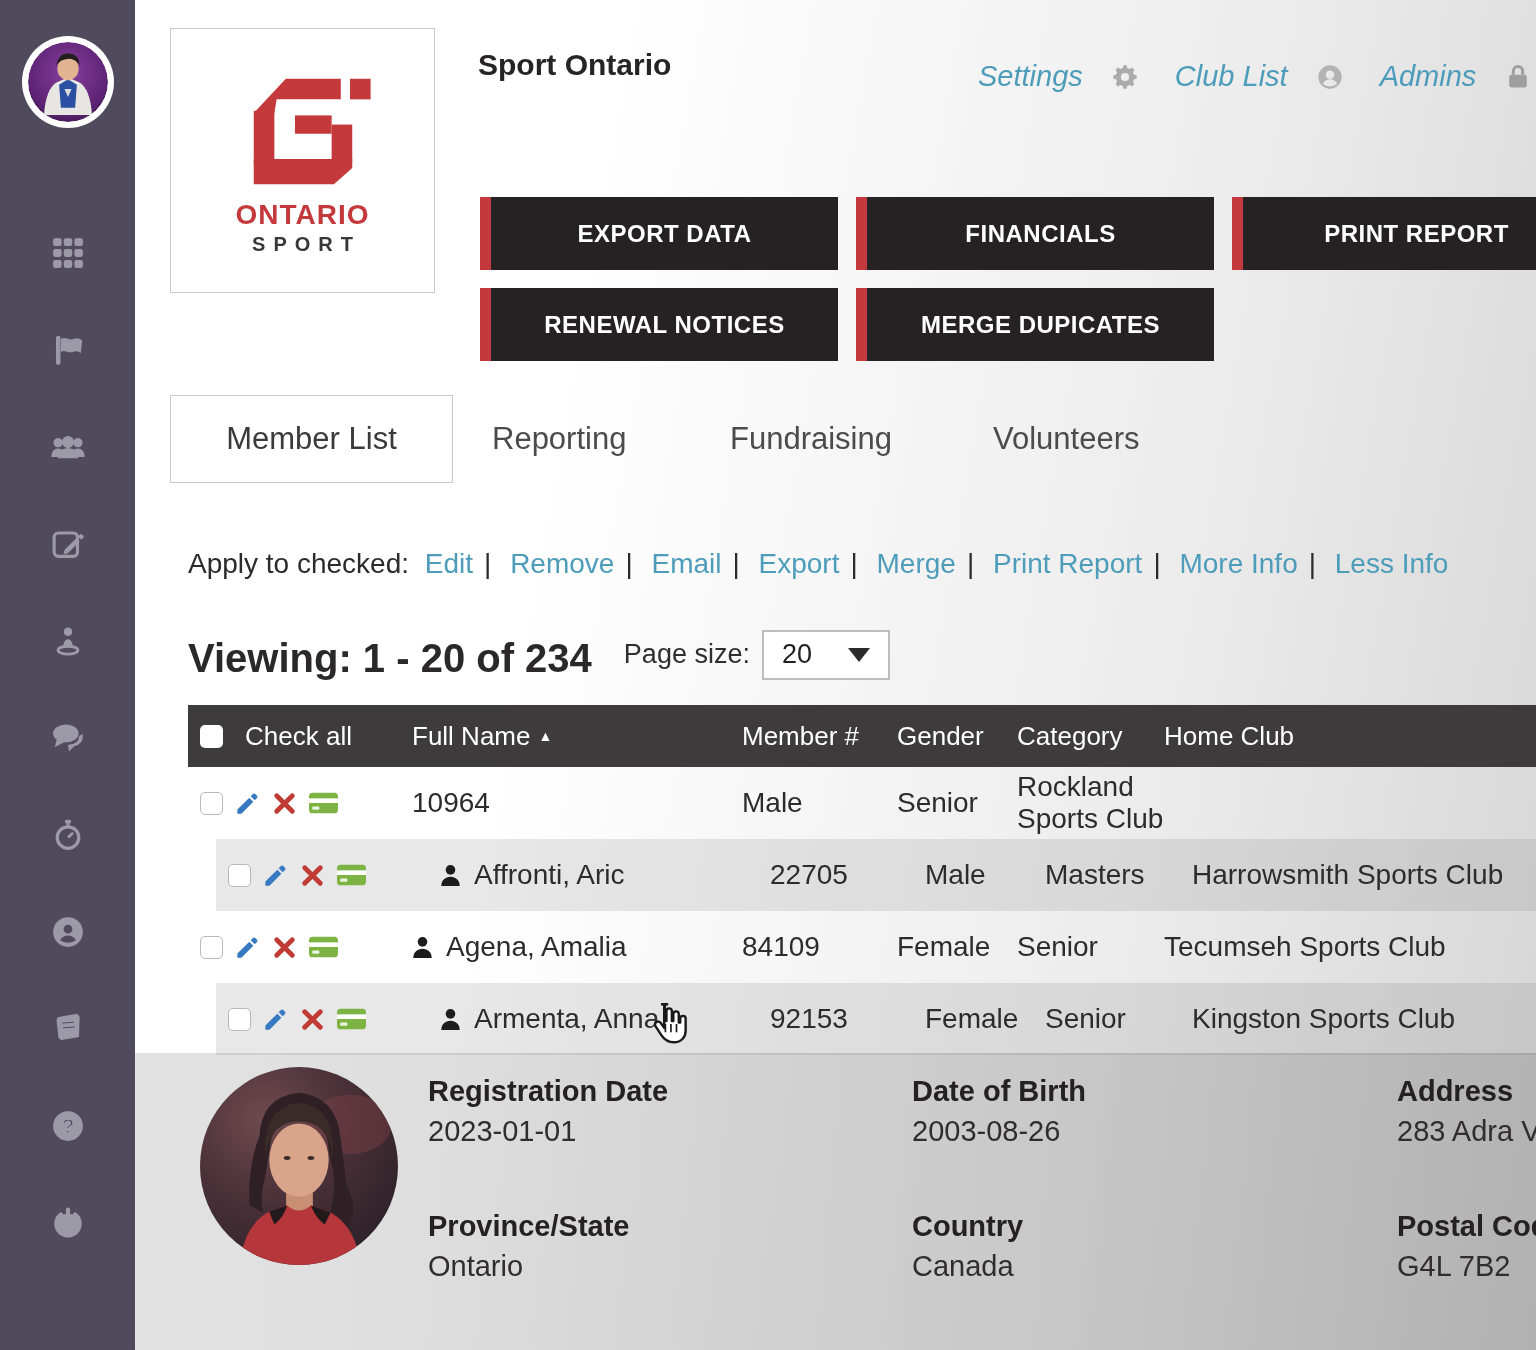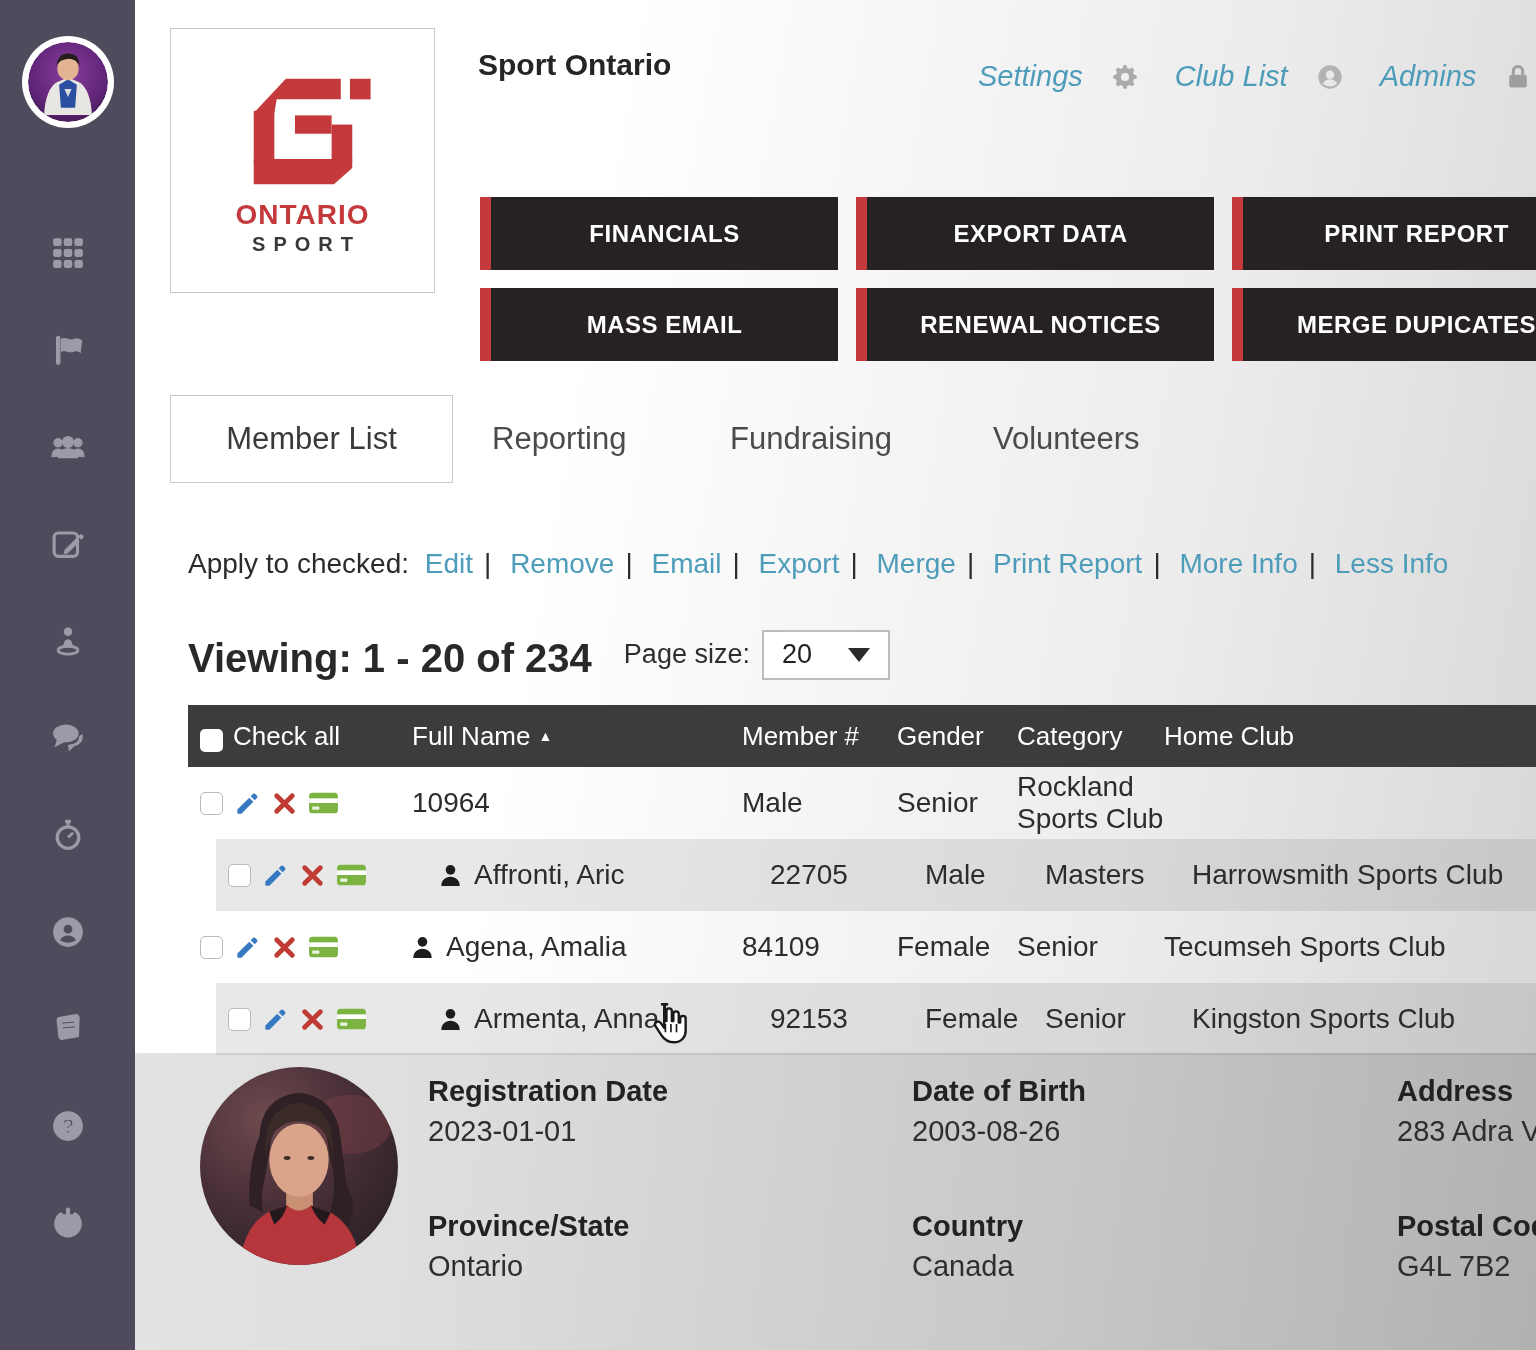--- a/index.html
+++ b/index.html
@@ -60,21 +60,21 @@
                       display:flex; align-items:center; justify-content:space-between; padding:0 18px;
                       font-size:27px; color:#222; cursor:pointer; }
   .caret-down { width:0; height:0; border-left:11px solid transparent; border-right:11px solid transparent;
                 border-top:14px solid #2b2b2b; }
 
   
   .member-table { position:absolute; left:53px; top:705px; width:1348px; }
   .t-header { height:62px; background:#3e3b3c; color:#fff; display:grid;
               grid-template-columns:212px 330px 155px 120px 147px 1fr;
               align-items:center; padding-left:12px; font-size:26px; }
-  .check-all { display:flex; align-items:flex-end; gap:10px; }
+  .check-all { display:flex; align-items:center; gap:22px; }
   .cb { width:23px; height:23px; background:#fff; border-radius:5px; border:1px solid #b9b9b9; cursor:pointer; }
   .cb.header-cb { border:none; }
   .fn-head { display:flex; align-items:center; gap:8px; }
   .sort-asc { font-size:14px; }
 
   .t-row { height:72px; display:grid; grid-template-columns:212px 330px 155px 120px 147px 1fr;
            align-items:center; padding-left:12px; font-size:28px; color:#2c2c2c; cursor:pointer; }
   .t-row.alt { background:rgba(110,110,110,0.16);margin-left:28px; }
   .row-actions { display:flex; align-items:center; gap:11px; }
   .row-actions svg { cursor:pointer; }
@@ -243,24 +243,23 @@
         <rect x="4.5" y="10" width="15" height="11" rx="2" fill="#9e9e9e"></rect>
         <path d="M8 10V7a4 4 0 018 0v3" stroke="#9e9e9e" stroke-width="2.6" fill="none"></path>
       </svg>
     </div>
     <div class="nav-item">
       <span class="nav-label">Web</span>
     </div>
   </div>
 
   <div class="actions">
+    <div class="action-btn">EXPORT DATA</div>
     <div class="action-btn">FINANCIALS</div>
-    <div class="action-btn">EXPORT DATA</div>
     <div class="action-btn">PRINT REPORT</div>
-    <div class="action-btn">MASS EMAIL</div>
     <div class="action-btn">RENEWAL NOTICES</div>
     <div class="action-btn">MERGE DUPICATES</div>
   </div>
 
   <div class="tab active">Member List</div>
   <div class="tab t2">Reporting</div>
   <div class="tab t3">Fundraising</div>
   <div class="tab t4">Volunteers</div>
 
   <div class="apply-bar">

